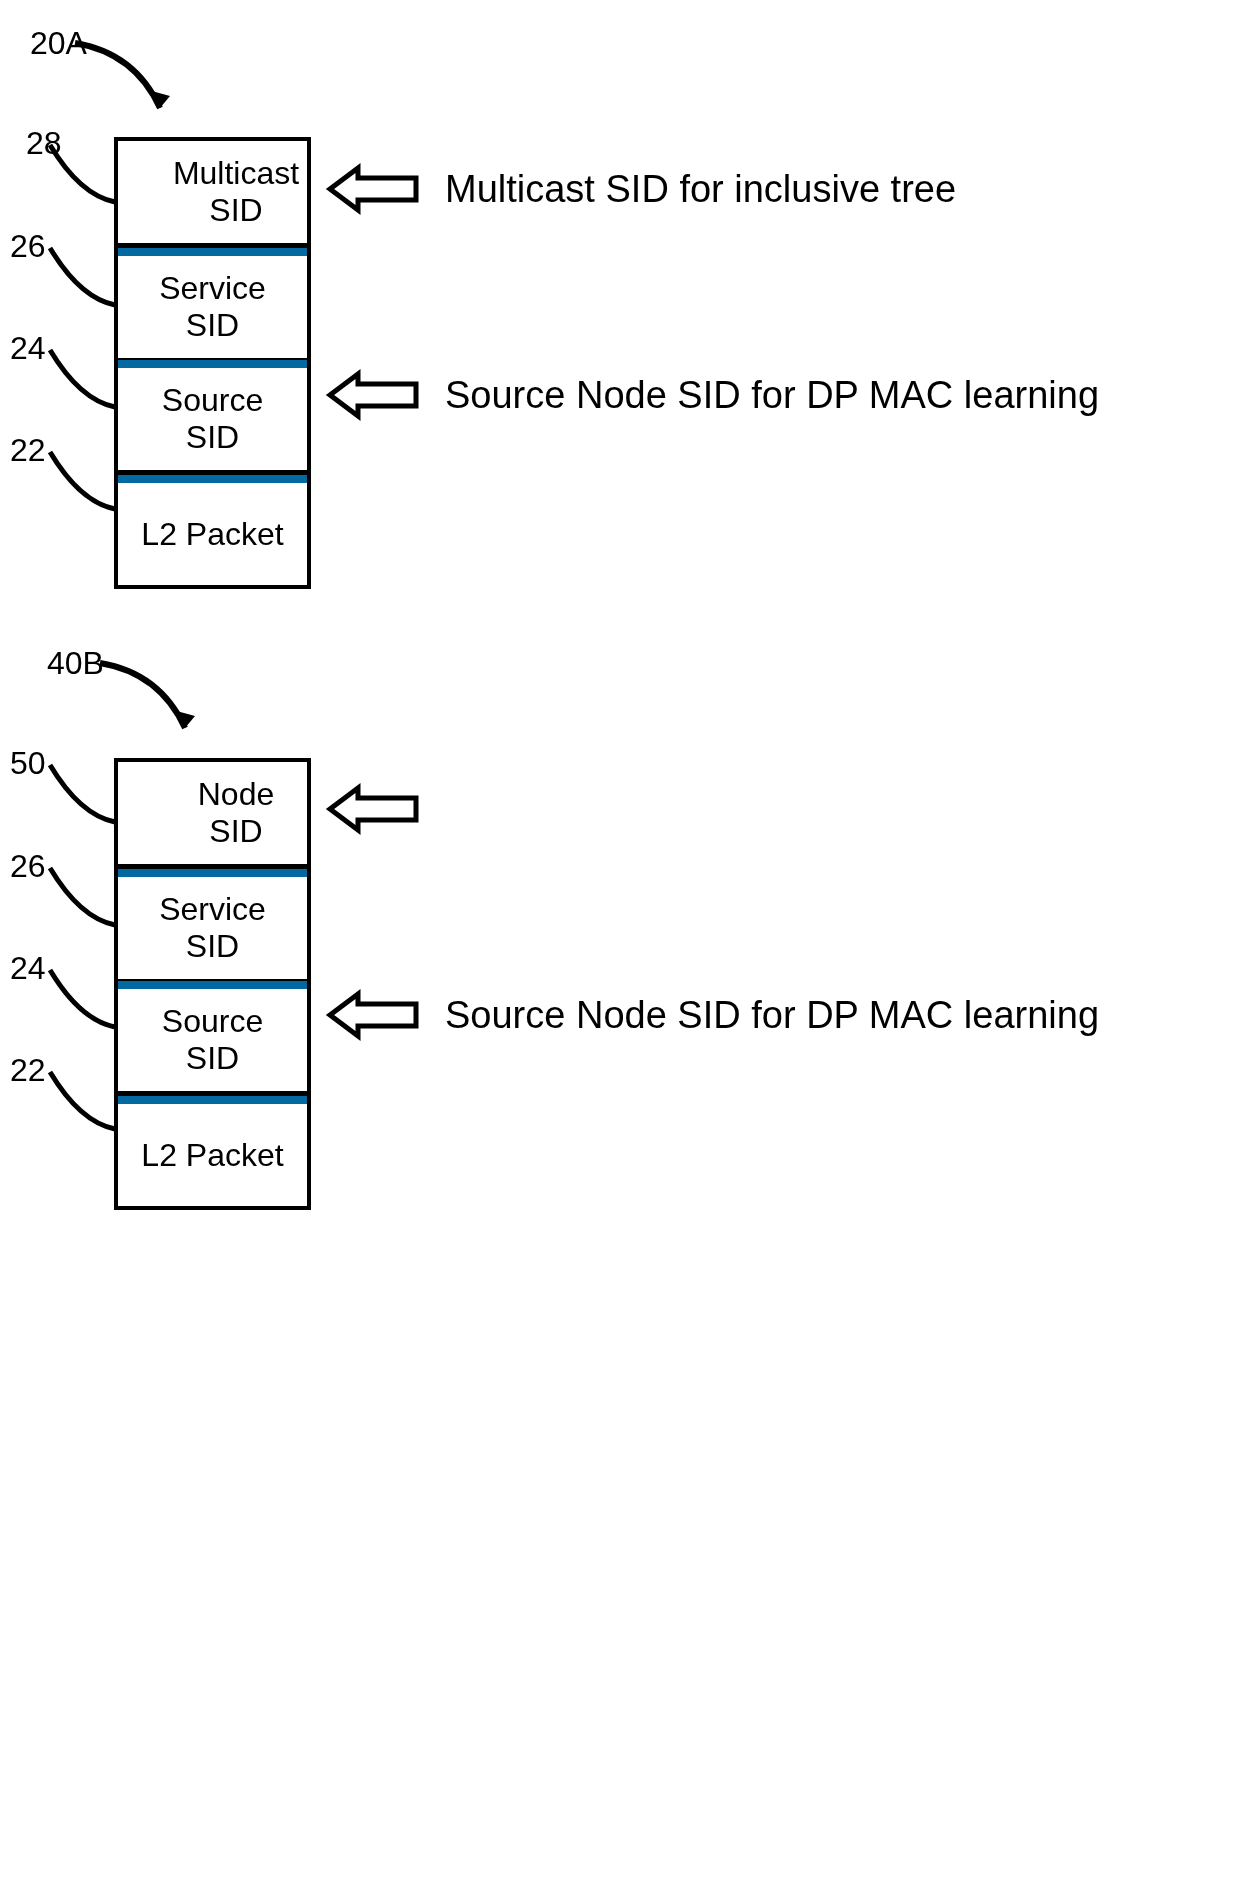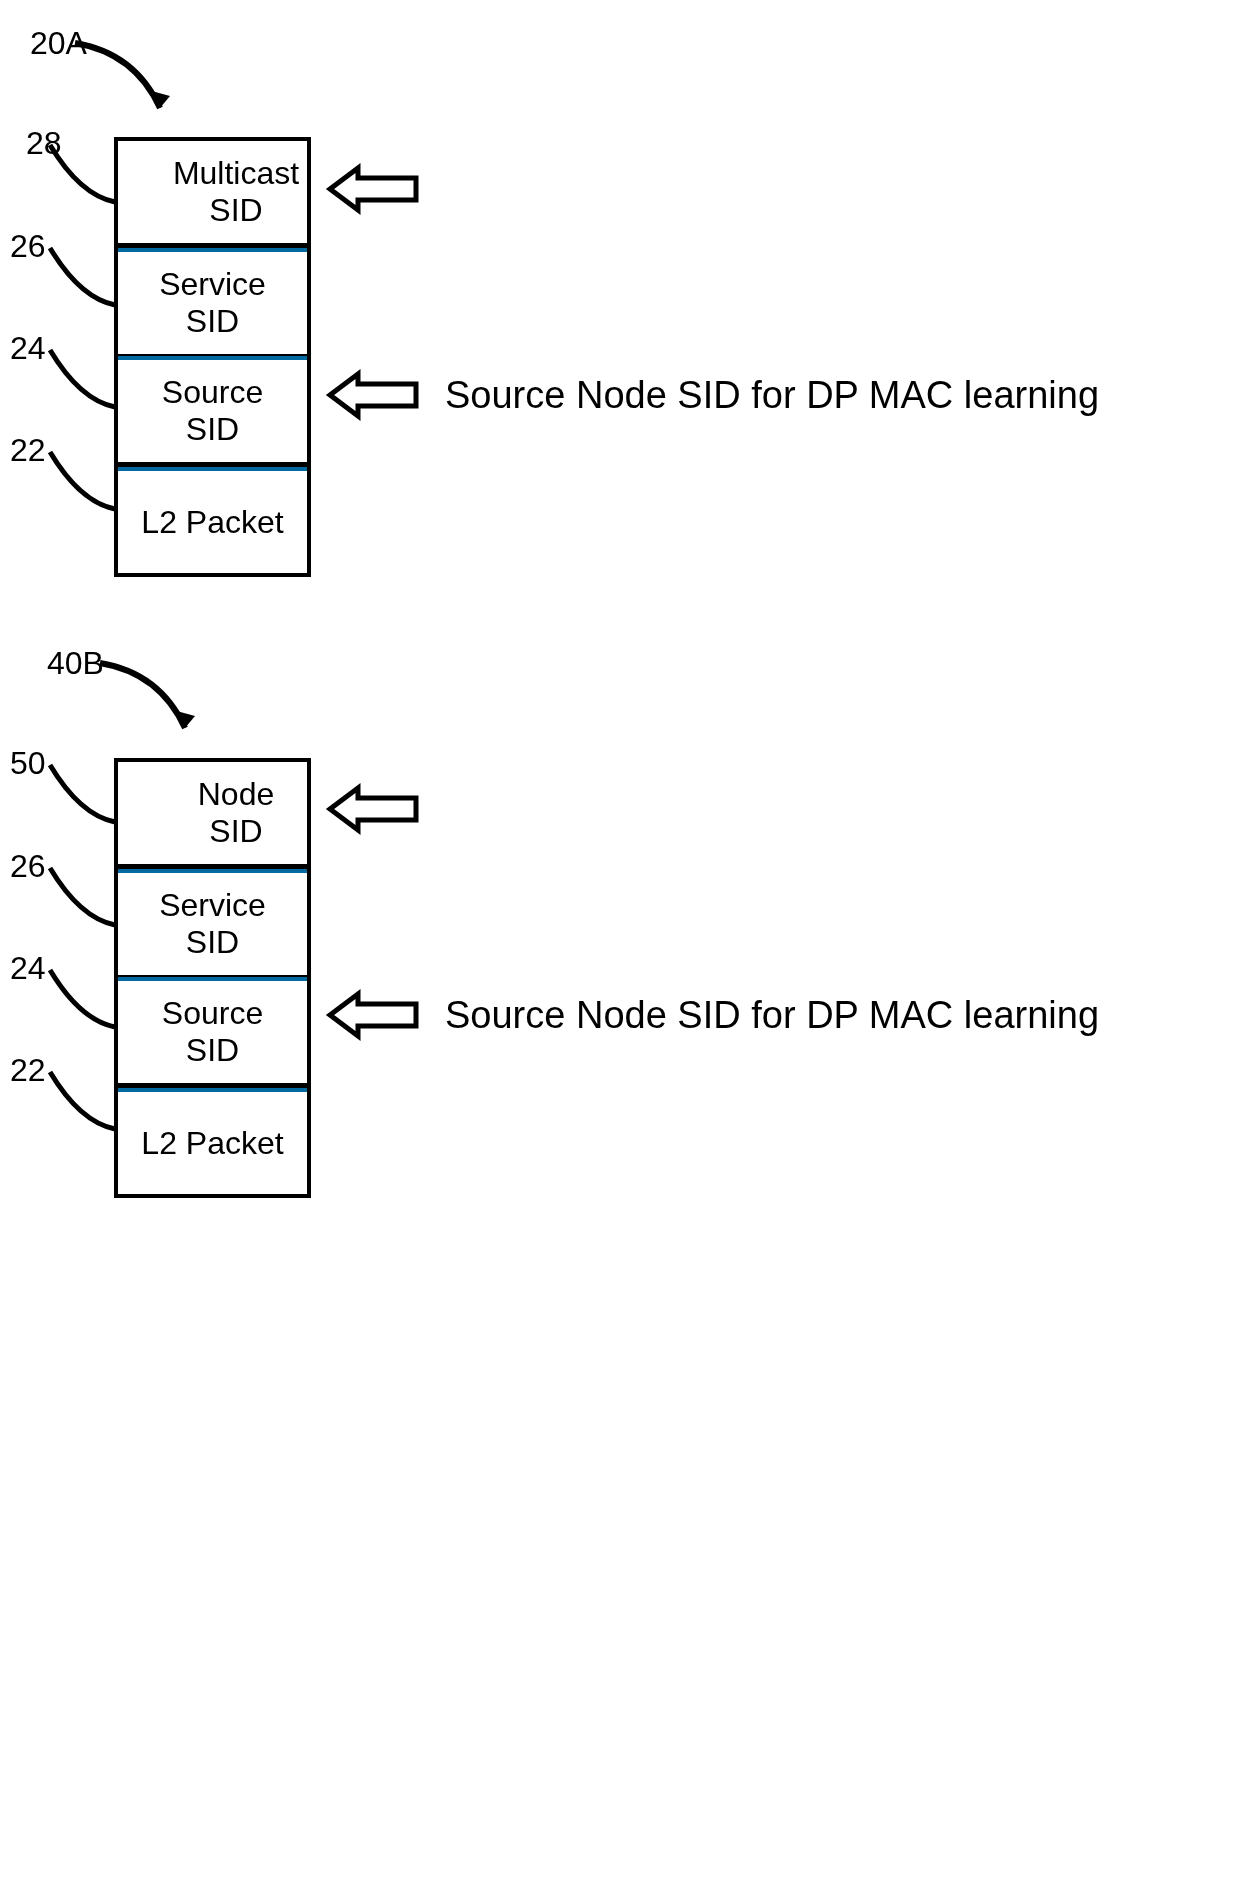--- a/index.html
+++ b/index.html
@@ -16,21 +16,21 @@
   }
   .stack {
     position: absolute;
     left: 114px;
     width: 197px;
     border: 4px solid #000;
     box-sizing: border-box;
   }
   .cell {
     height: 102px;
-    border-top: 4px solid #0369a1;
+    border-top: 8px solid #0369a1;
     border-bottom: 2px solid #000;
     display: flex;
     flex-direction: column;
     align-items: center;
     justify-content: center;
     font-size: 32px;
     line-height: 1.15;
     text-align: center;
   }
   .cell:first-child { border-top: none; padding-left: 47px; }
@@ -102,20 +102,21 @@
     </svg>
 
   <div class="label" style="left:10px; top:432px;">22</div>
   <svg style="left:45px; top:447px; width:75px; height:70px;">
       <path d="M5,5 Q35,55 70,62" fill="none" stroke="#000" stroke-width="5"></path>
     </svg>
 
   <svg style="left:330px; top:162px; width:90px; height:54px;">
     <polygon points="0,27 28,6 28,16 86,16 86,38 28,38 28,48" fill="#fff" stroke="#000" stroke-width="5"></polygon>
   </svg>
+  <div class="annot" style="left:445px; top:168px;">Multicast SID for inclusive tree</div>
 
   <svg style="left:330px; top:368px; width:90px; height:54px;">
     <polygon points="0,27 28,6 28,16 86,16 86,38 28,38 28,48" fill="#fff" stroke="#000" stroke-width="5"></polygon>
   </svg>
   <div class="annot" style="left:445px; top:374px;">Source Node SID for DP MAC learning</div>
 
   <svg style="left:95px; top:658px; width:110px; height:95px;">
     <path d="M5,5 Q65,15 90,70" fill="none" stroke="#000" stroke-width="6"></path>
     <polygon points="90,70 78,52 100,58" fill="#000"></polygon>
   </svg>

